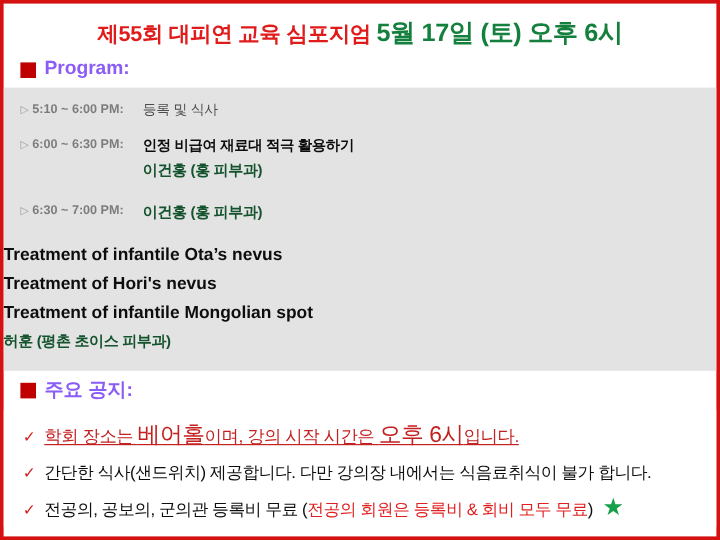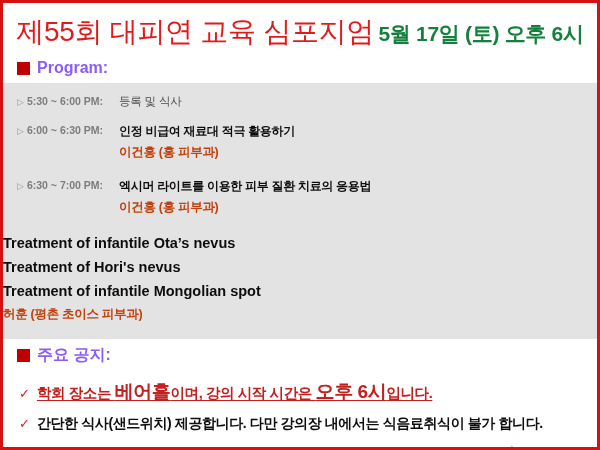--- a/index.html
+++ b/index.html
@@ -22,22 +22,22 @@
   }
 
   
   .title-bar {
     text-align: center;
     padding: 10px 6px 2px 6px;
     white-space: nowrap;
   }
   .title-red {
     color: #e01b1b;
-    font-size: 28px;
-    font-weight: normal;
+    font-size: 18px;
+    font-weight: bold;
     letter-spacing: -0.3px;
   }
   .title-navy {
     color: #15803d;
     font-size: 21px;
     font-weight: bold;
     letter-spacing: -0.3px;
   }
 
   
@@ -103,21 +103,21 @@
     padding: 2px 0 1px 0;
     letter-spacing: -0.3px;
   }
   .lect-en {
     color: #0d0d0d;
     font-size: 14.5px;
     font-weight: bold;
     padding: 4px 0 4px 0;
   }
   .speaker {
-    color: #c2410c;
+    color: #14532d;
     font-size: 12.5px;
     font-weight: bold;
     padding: 3px 0 5px 0;
     letter-spacing: -0.3px;
   }
   .gap {
     height: 8px;
   }
 
   
@@ -134,32 +134,32 @@
   }
   .check {
     color: #d32020;
     font-size: 13px;
     font-weight: bold;
     flex: none;
   }
   .ntext-red {
     color: #c32020;
     font-size: 14.5px;
-    font-weight: bold;
+    font-weight: normal;
     text-decoration: underline;
     text-underline-offset: 2px;
     letter-spacing: -0.4px;
   }
   .ntext-red .big {
     font-size: 19px;
   }
   .ntext-black {
     color: #0d0d0d;
     font-size: 14px;
-    font-weight: bold;
+    font-weight: normal;
     letter-spacing: -0.4px;
   }
   .ntext-black .red-in {
     color: #e02020;
   }
   .star {
     color: #17a04a;
     font-size: 20px;
     line-height: 1;
     margin-left: 1px;
@@ -175,38 +175,37 @@
     <span class="title-navy">5월 17일 (토) 오후 6시</span>
   </div>
 
   <div class="section-head">
     <span class="sq-bullet"></span>
     <span class="label">Program:</span>
   </div>
 
   <div class="program" id="program-list">
       <div class="prow">
-        <div class="ptime"><span class="tri">▷</span><span>5:30 ~ 6:00 PM:</span></div>
+        <div class="ptime"><span class="tri">▷</span><span>5:10 ~ 6:00 PM:</span></div>
         <div class="pbody">
           <div class="plain">등록 및 식사</div>
         </div>
       </div>
       <div class="gap"></div>
       <div class="prow">
         <div class="ptime"><span class="tri">▷</span><span>6:00 ~ 6:30 PM:</span></div>
         <div class="pbody">
           <div class="lect">인정 비급여 재료대 적극 활용하기</div>
           <div class="speaker">이건홍 (홍 피부과)</div>
         </div>
       </div>
       <div class="gap"></div>
       <div class="prow">
         <div class="ptime"><span class="tri">▷</span><span>6:30 ~ 7:00 PM:</span></div>
         <div class="pbody">
-          <div class="lect">엑시머 라이트를 이용한 피부 질환 치료의 응용법</div>
           <div class="speaker">이건홍 (홍 피부과)</div>
         </div>
       </div>
       <div class="gap"></div>
       <div class="prow">
         <div class="pbody">
           <div class="lect-en">Treatment of infantile Ota’s nevus</div>
           <div class="lect-en">Treatment of Hori's nevus</div>
           <div class="lect-en">Treatment of infantile Mongolian spot</div>
           <div class="speaker">허훈 (평촌 초이스 피부과)</div>

